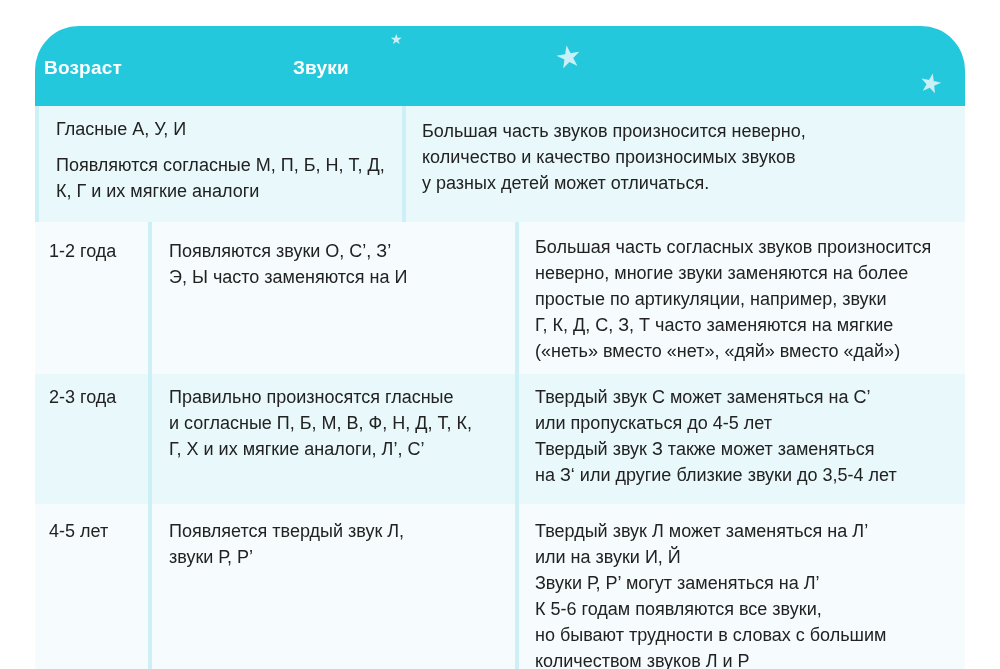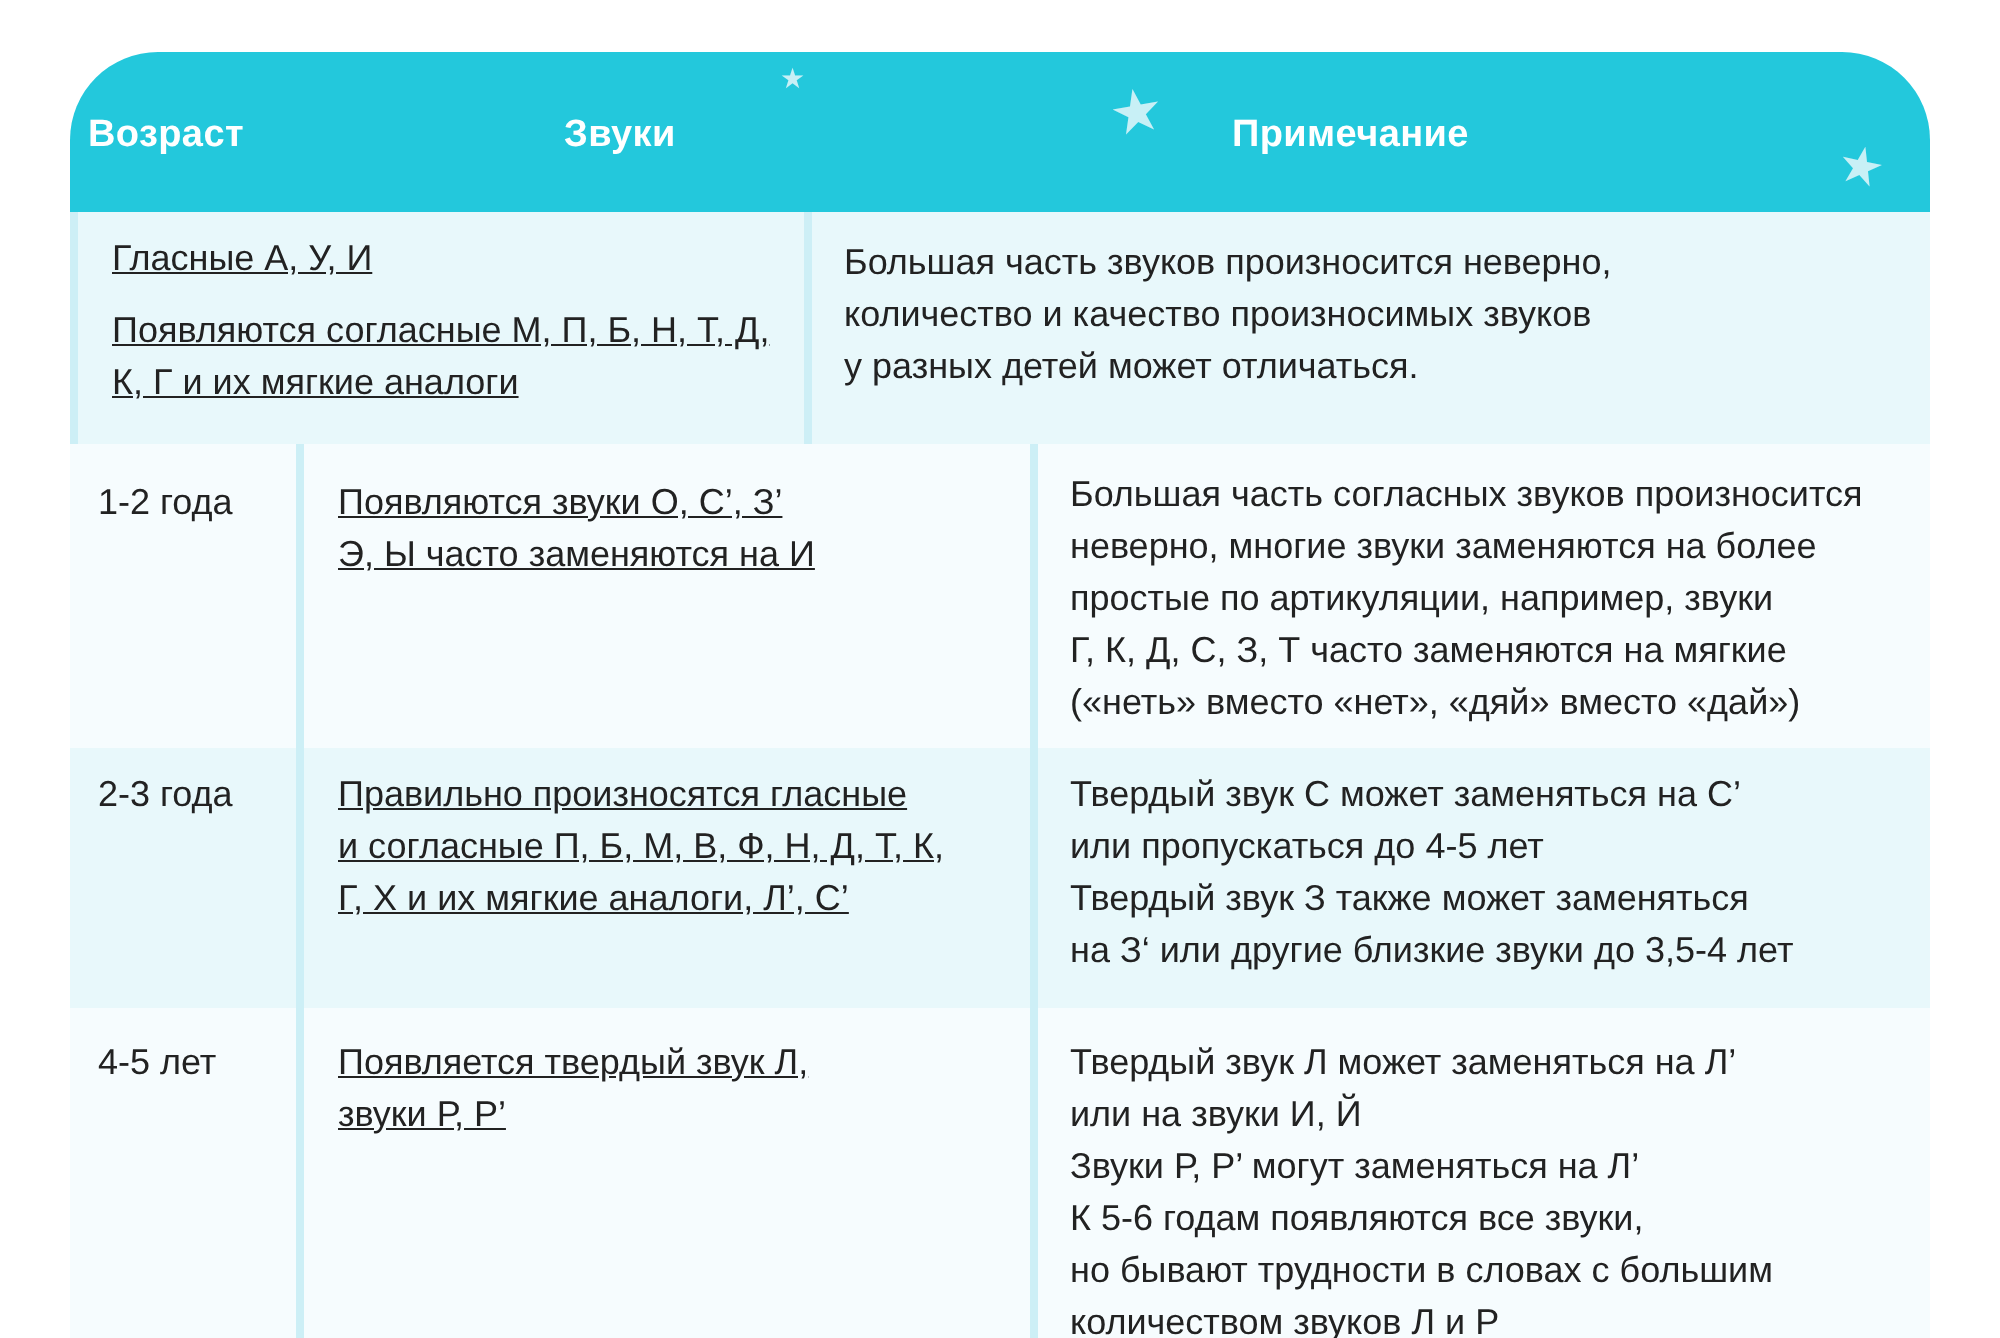--- a/index.html
+++ b/index.html
@@ -26,21 +26,21 @@
       color: #ffffff;
       font-weight: bold;
     }
     .header .h-cell {
       position: absolute;
       top: 31px;
       font-size: 19px;
       letter-spacing: 0.2px;
     }
     .h-age { left: 9px; }
-    .h-sounds { left: 247px; }
+    .h-sounds { left: 258px; }
     .h-note { left: 581px; }
     .star {
       position: absolute;
       color: #c8f0f6;
       line-height: 1;
     }
     .star-1 { left: 355px; top: 6px; font-size: 14px; }
     .star-2 { left: 520px; top: 16px; font-size: 30px; transform: rotate(-10deg); }
     .star-3 { left: 884px; top: 44px; font-size: 26px; transform: rotate(12deg); }
 
@@ -54,39 +54,37 @@
     }
     .row.odd { background: #e8f8fb; }
     .row.even { background: #f6fcfe; }
     .row + .row { margin-top: 0; }
     .cell { box-sizing: border-box; }
     .c-age { width: 113px; padding-left: 14px; }
     .c-sounds {
       width: 367px;
       padding-left: 17px;
       border-left: 4px solid #cdeff6;
-      text-decoration: underline;
     }
     .c-note {
       width: 450px;
       padding-left: 16px;
       border-left: 4px solid #cdeff6;
     }
   </style>
 </head>
 <body>
 
 <div class="table-card">
   <div class="header">
     <span class="star star-1">★</span>
     <span class="star star-2">★</span>
     <span class="star star-3">★</span>
     <div class="h-cell h-age">Возраст</div>
     <div class="h-cell h-sounds">Звуки</div>
-    <div class="h-cell h-note">Примечание</div>
   </div>
 
   <div class="rows">
 
     <div class="row odd" style="height:116px;">
       <div class="cell c-sounds" style="padding-top:10px;">
         <div>Гласные А, У, И</div>
         <div style="height:10px"></div>
         <div>Появляются согласные М, П, Б, Н, Т, Д,</div>
         <div>К, Г и их мягкие аналоги</div>

